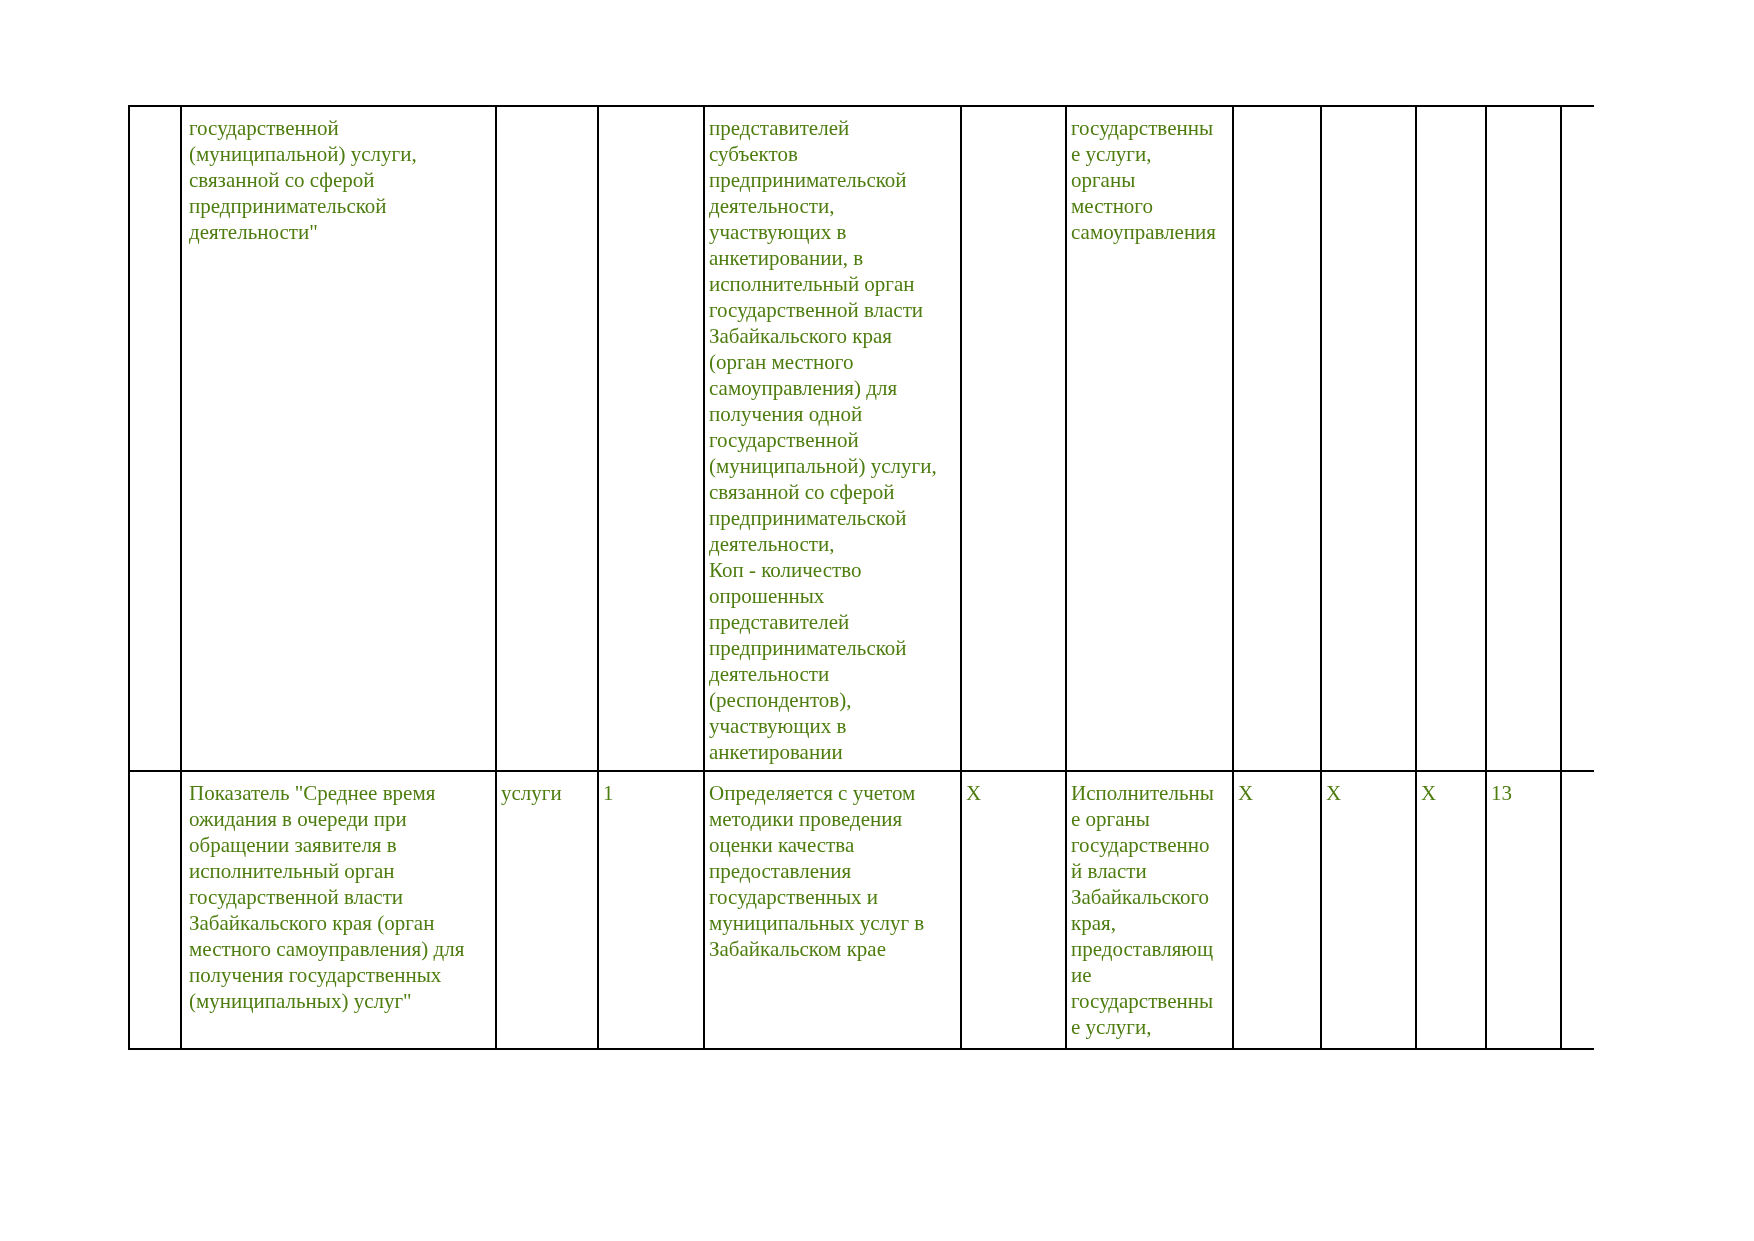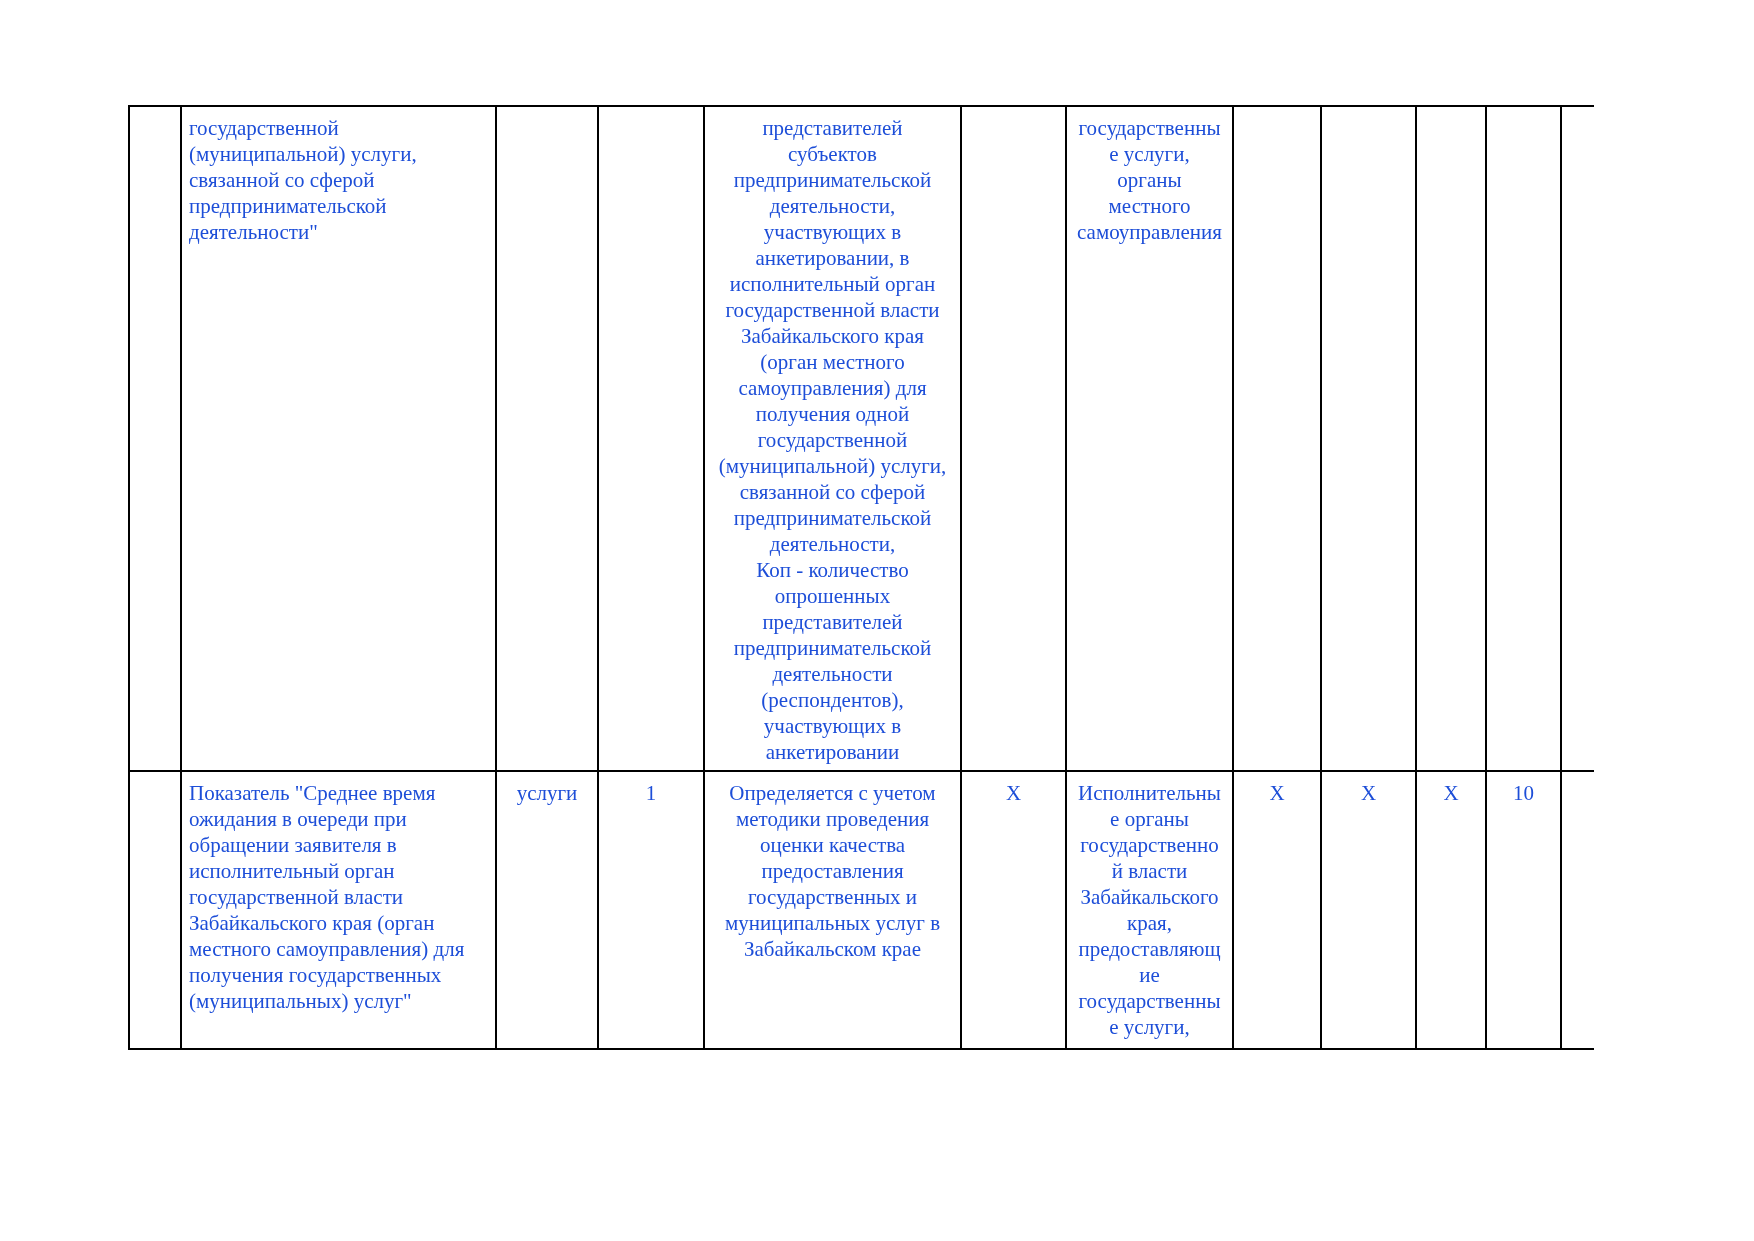--- a/index.html
+++ b/index.html
@@ -4,37 +4,37 @@
 <style>
   * { box-sizing: border-box; }
   html, body { margin: 0; padding: 0; background: #ffffff; }
   .page {
     position: relative;
     width: 1594px;
     height: 1241px;
     background: #ffffff;
     overflow: hidden;
     font-family: "Liberation Serif", serif;
-    color: #1d4ed8;
+    color: #4d7c0f;
   }
   table.doc-table {
     position: absolute;
     left: 128px;
     top: 105px;
     border-collapse: collapse;
     table-layout: fixed;
     width: 1662px;
   }
   table.doc-table td {
     border: 2px solid #000000;
     vertical-align: top;
     font-size: 21px;
     line-height: 26px;
     padding: 8px 4px 4px 4px;
-    text-align: center;
+    text-align: left;
     white-space: pre-line;
     overflow: hidden;
     word-wrap: break-word;
   }
   table.doc-table td.cell-left {
     text-align: left;
     padding-left: 7px;
     padding-right: 10px;
   }
   tr.row-1 { height: 665px; }
@@ -133,18 +133,18 @@
 й власти
 Забайкальского
 края,
 предоставляющ
 ие
 государственны
 е услуги,</td>
         <td>X</td>
         <td>X</td>
         <td>X</td>
-        <td>10</td>
+        <td>13</td>
         <td></td>
       </tr>
     </tbody>
   </table>
 </div>
 
 </body></html>

